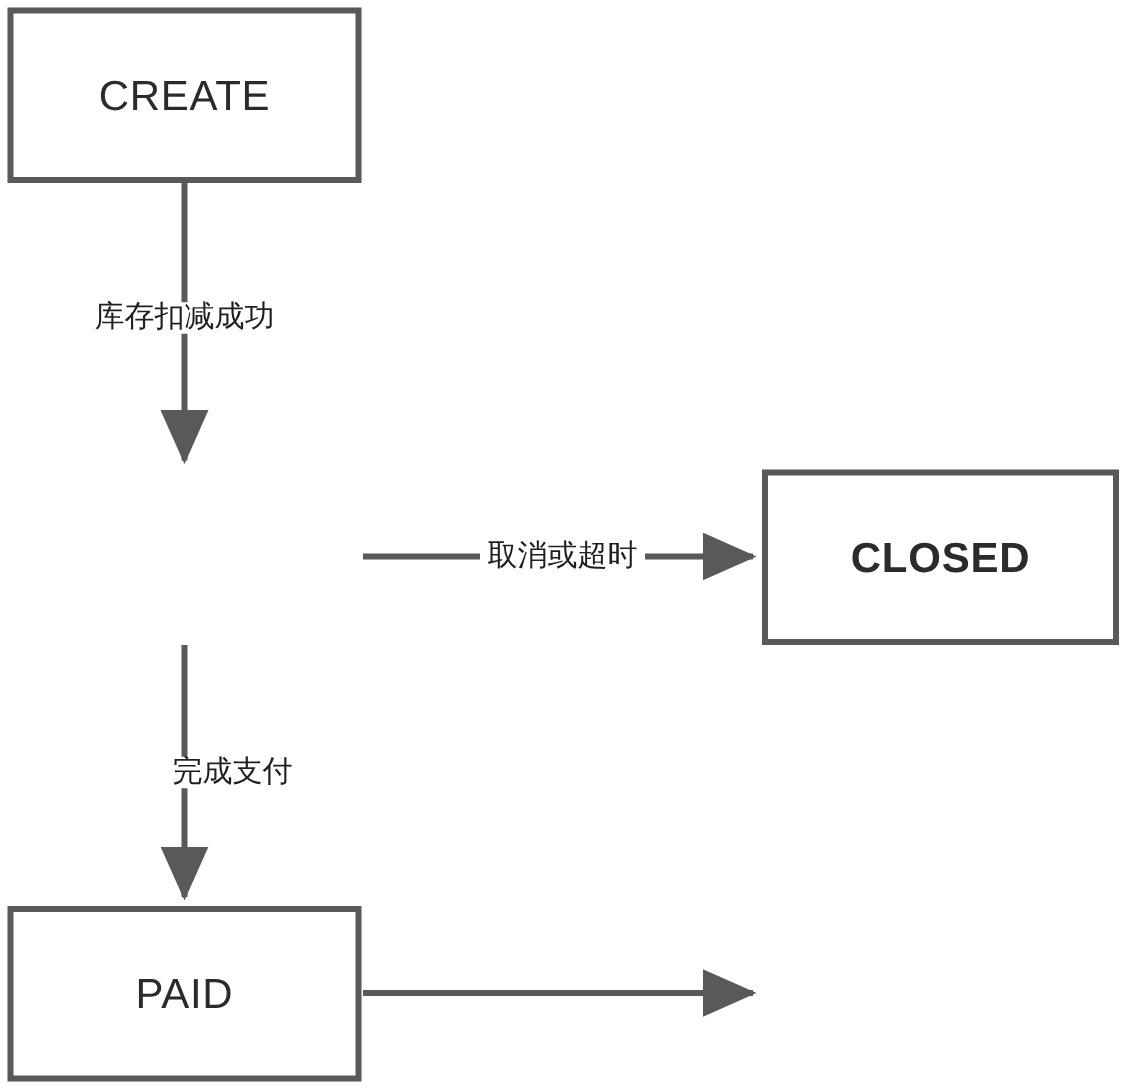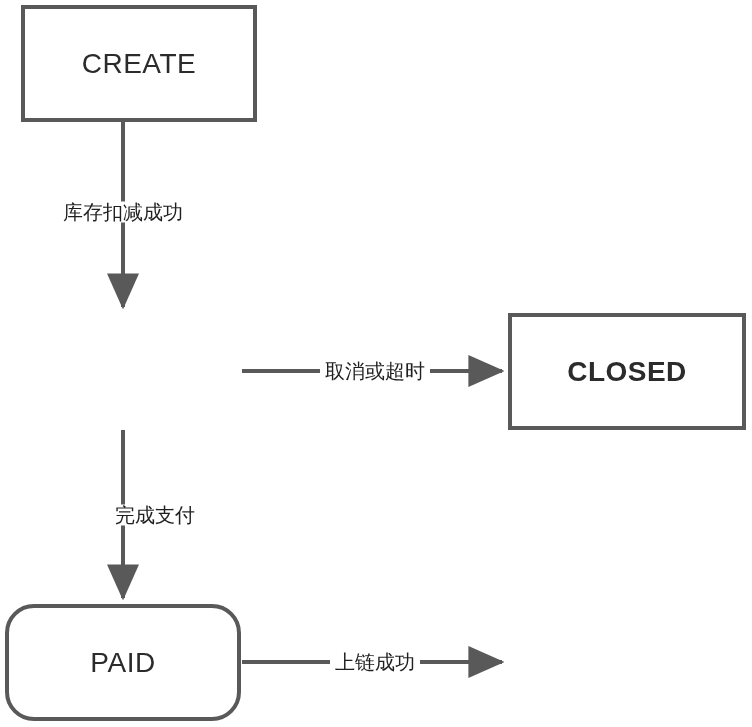--- a/index.html
+++ b/index.html
@@ -65,35 +65,34 @@
 
     <line x1="123" y1="122" x2="123" y2="307" stroke="#595959" stroke-width="4" marker-end="url(#arrowhead)"></line>
 
     <line x1="242" y1="371" x2="502" y2="371" stroke="#595959" stroke-width="4" marker-end="url(#arrowhead)"></line>
 
     <line x1="123" y1="430" x2="123" y2="598" stroke="#595959" stroke-width="4" marker-end="url(#arrowhead)"></line>
 
     <line x1="242" y1="662" x2="502" y2="662" stroke="#595959" stroke-width="4" marker-end="url(#arrowhead)"></line>
   </svg>
 
-  <div class="node-box" style="left:21px; top:5px; width:236px; height:117px;">
+  <div class="node-box" style="left:5px; top:5px; width:236px; height:117px;">
     <span class="node-label">CREATE</span>
   </div>
 
 
   <div class="node-box" style="left:508px; top:313px; width:238px; height:117px;font-weight:bold;">
     <span class="node-label">CLOSED</span>
   </div>
 
-  <div class="node-box" style="left:5px; top:604px; width:236px; height:117px;border-radius:29px;">
+  <div class="node-box" style="left:5px; top:604px; width:236px; height:117px;">
     <span class="node-label">PAID</span>
   </div>
 
 
   <div class="edge-label" style="left:123px; top:212px; transform:translate(-50%,-50%);">库存扣减成功</div>
 
   <div class="edge-label" style="left:375px; top:371px; transform:translate(-50%,-50%);">取消或超时</div>
 
   <div class="edge-label" style="left:123px; top:515px; transform:translate(-50%,-50%);margin-left:32px;">完成支付</div>
 
-  <div class="edge-label" style="left:375px; top:662px; transform:translate(-50%,-50%);">上链成功</div>
 
 </div>
 
 </body></html>

